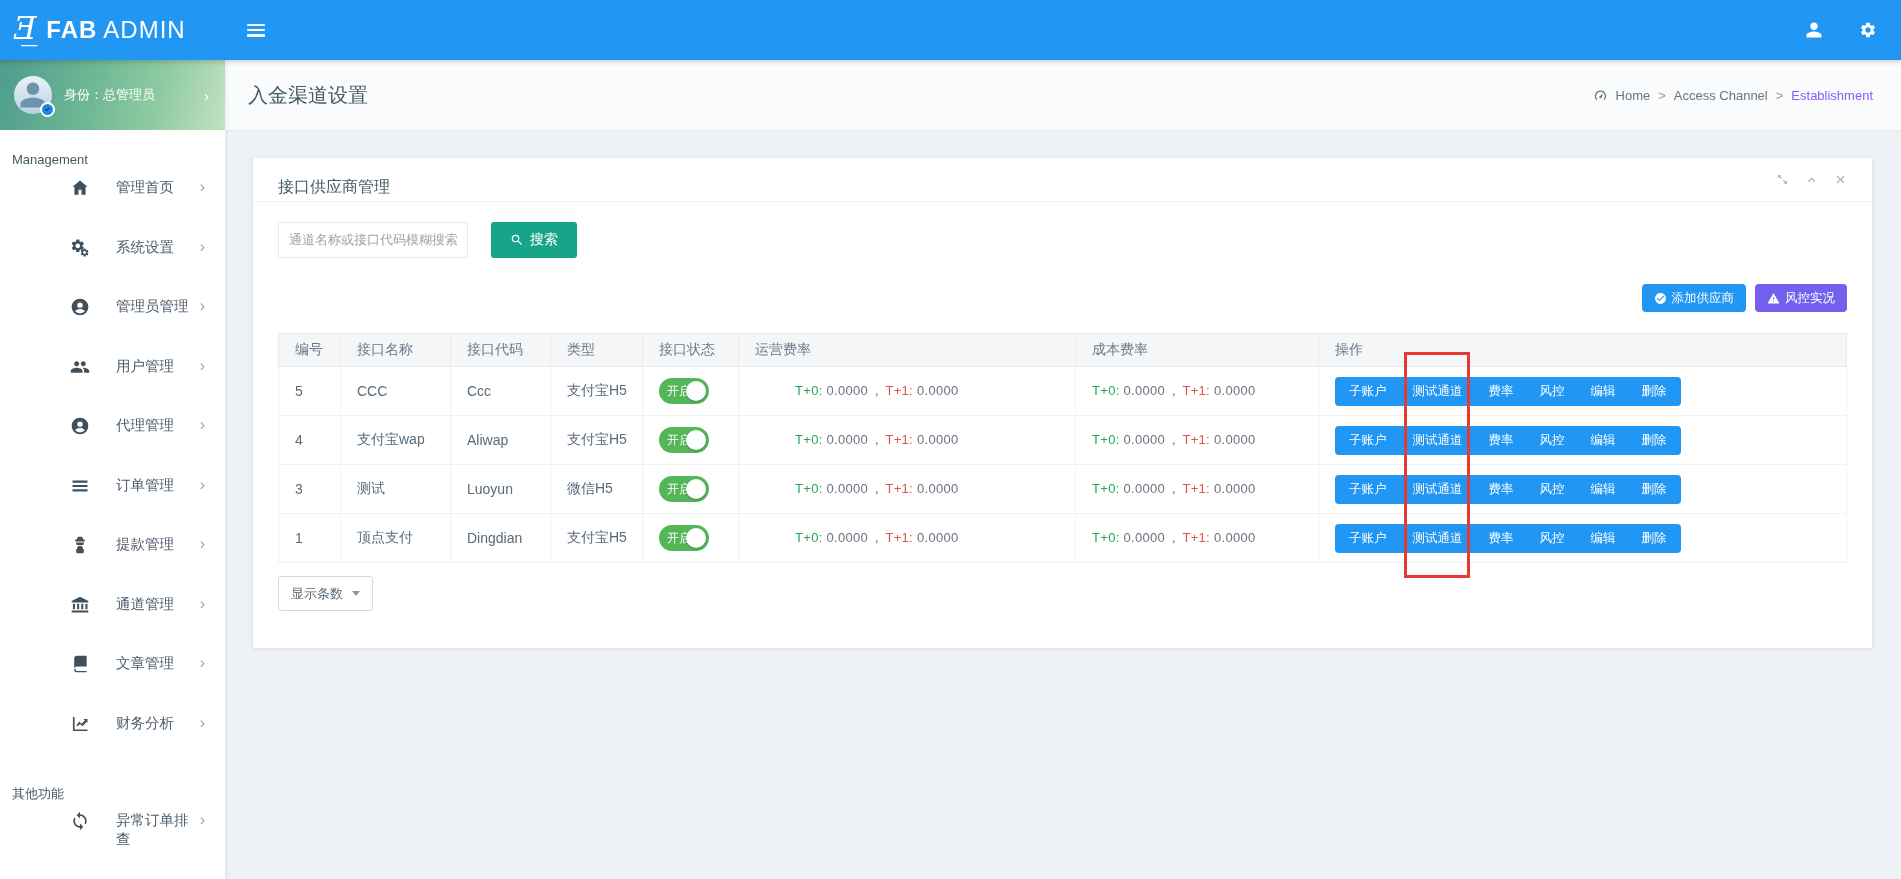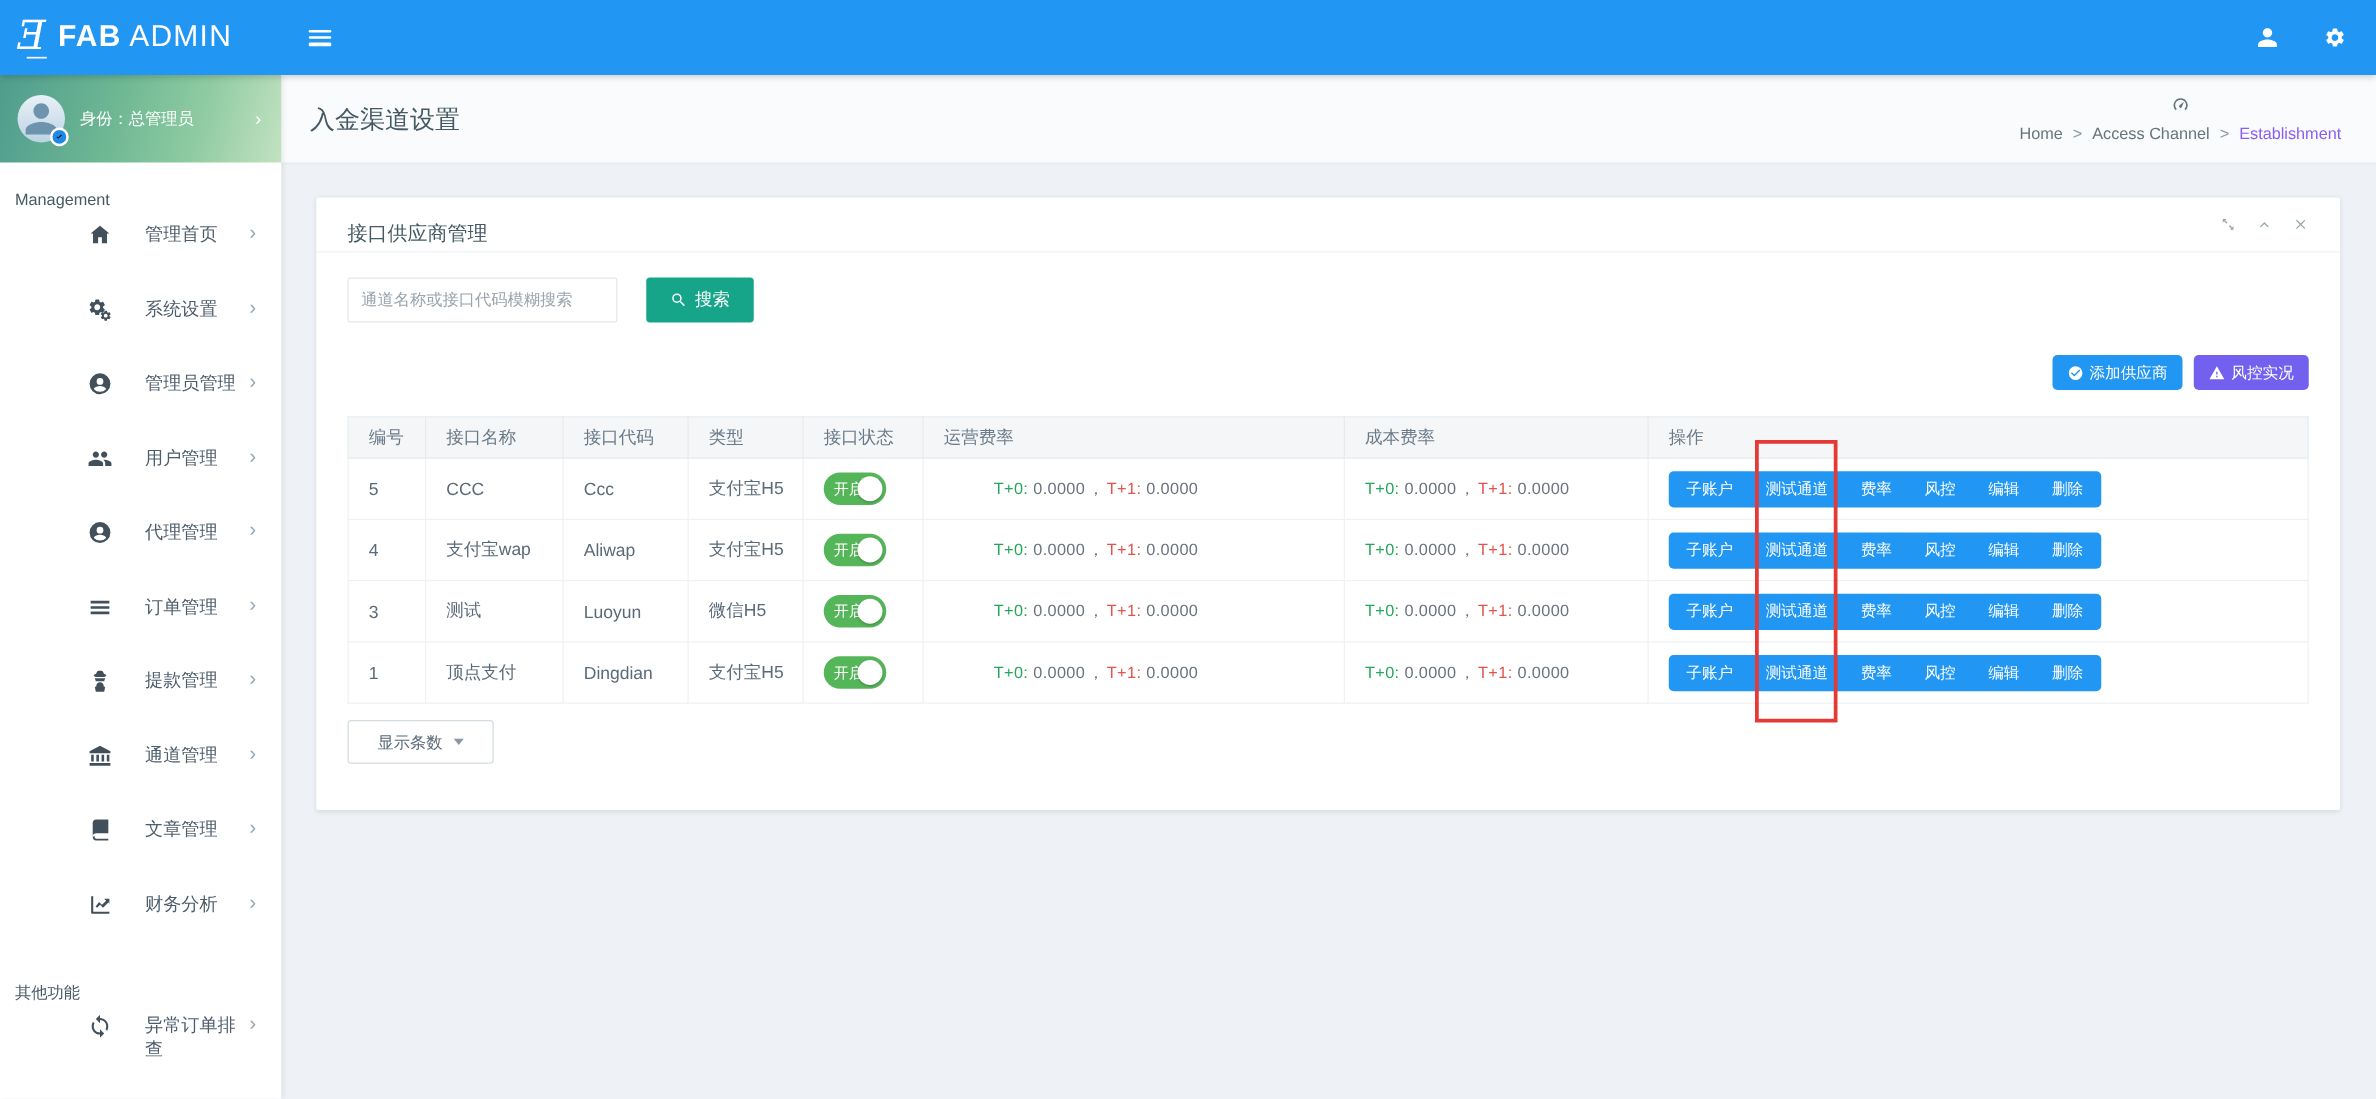--- a/index.html
+++ b/index.html
@@ -42,38 +42,38 @@
   .mi-icon { width:20px; height:20px; color:#42505c; flex:none; }
   .mi-label { margin-left:26px; font-size:14.5px; color:#4d5d6c; }
   .mi-chev { margin-left:auto; color:#97a6b3; font-size:16px; }
 
   
   .main { position:absolute; left:225px; top:60px; right:0; bottom:0; background:#eef2f6; }
   .page-header { height:70px; background:#f9fbfc; display:flex; align-items:center;
     box-shadow:0 1px 2px rgba(0,0,0,.04); }
   .page-title { font-size:20px; font-weight:400; color:#455a64; padding-left:23px; }
   .breadcrumb { margin-left:auto; padding-right:28px; display:flex; align-items:center; gap:8px;
-    font-size:13px; color:#67757c;flex-direction:column; }
+    font-size:13px; color:#67757c; }
   .breadcrumb .icon { width:15px; height:15px; color:#67757c; }
   .crumb { cursor:pointer; }
   .crumb.last { color:#8b5cf6; cursor:default; }
   .crumb-sep { color:#8a98a5; }
 
   
   .card { position:relative; margin:28px 29px 0 28px; height:490px; background:#fff;
     border-radius:2px; box-shadow:0 1px 4px rgba(0,0,0,.1); }
   .card-header { height:44px; display:flex; align-items:center; padding:0 25px;
     border-bottom:1px solid #eef1f4; }
   .card-title { font-size:16px; color:#455a64; font-weight:400;margin-top:16px; }
   .card-controls { margin-left:auto; display:flex; align-items:center; gap:16px; }
   .card-controls .icon { width:13px; height:13px; color:#9aa8b0; cursor:pointer; }
   .card-body { padding:20px 25px 0; }
 
   .search-row { display:flex; align-items:center; gap:23px; }
-  .search-input { width:216px; height:36px; border:1px solid #e4e9ee; border-radius:2px;
+  .search-input { width:190px; height:36px; border:1px solid #e4e9ee; border-radius:2px;
     padding:0 10px; font-size:13px; color:#455a64; outline:none; font-family:Liberation Serif, serif; }
   .search-input::placeholder { color:#9aa4ad; }
   .btn { display:inline-flex; align-items:center; justify-content:center; gap:6px; border:none;
     cursor:pointer; color:#fff; font-family:Liberation Mono, monospace; }
   .btn .icon { color:#fff; }
   .btn-search { width:86px; height:36px; background:#17a589; border-radius:3px; font-size:14px; }
   .btn-search .icon { width:14px; height:14px; }
 
   .toolbar-row { margin-top:26px; display:flex; justify-content:flex-end; gap:9px; }
   .btn-sm { height:28px; padding:0 12px; border-radius:4px; font-size:12.5px; gap:5px; }
@@ -92,21 +92,21 @@
   .rsep { margin:0 2px; }
   .toggle { position:relative; display:inline-flex; align-items:center; width:50px; height:26px;
     border-radius:13px; background:#55b559; color:#fff; font-size:12px; padding-left:8px; cursor:pointer; }
   .toggle::after { content:""; position:absolute; right:3px; top:3px; width:20px; height:20px;
     border-radius:50%; background:#fff; box-shadow:0 1px 2px rgba(0,0,0,.25); }
   .action-group { display:inline-flex; align-items:center; height:29px; background:#2196f3;
     border-radius:4px; padding:0 14px; gap:26px; }
   .action-link { color:#fff; font-size:12.5px; white-space:nowrap; cursor:pointer; }
 
   .page-size { margin-top:13px; display:inline-flex; align-items:center; gap:9px; height:35px;
-    padding:0 23px; background:#fff; border:1px solid #d4dbe0; border-radius:3px;
+    padding:0 12px; background:#fff; border:1px solid #d4dbe0; border-radius:3px;
     font-size:13px; color:#5a6a78; cursor:pointer; font-family:inherit; }
   .caret { width:0; height:0; border-left:4px solid transparent; border-right:4px solid transparent;
     border-top:5px solid #8a98a5; }
 
   .red-rect { position:absolute; left:1151px; top:194px; width:66px; height:226px;
     border:3px solid #e53935; z-index:6; pointer-events:none; }
 </style>
 </head>
 <body>
 

